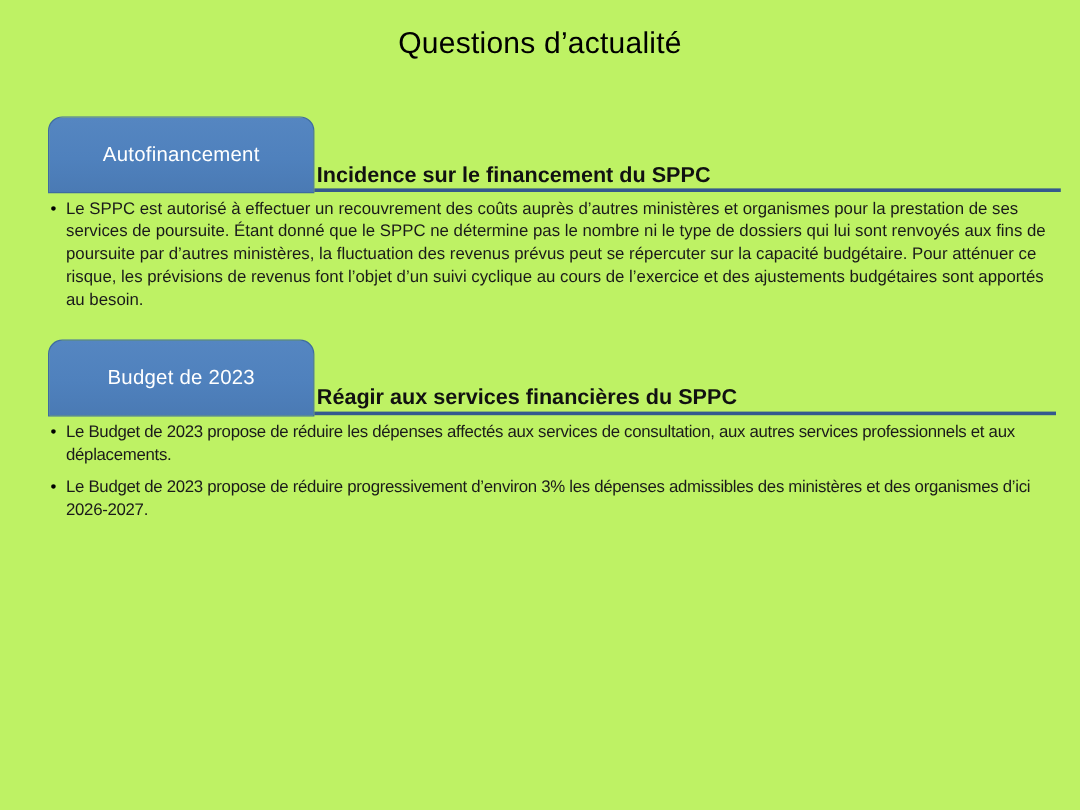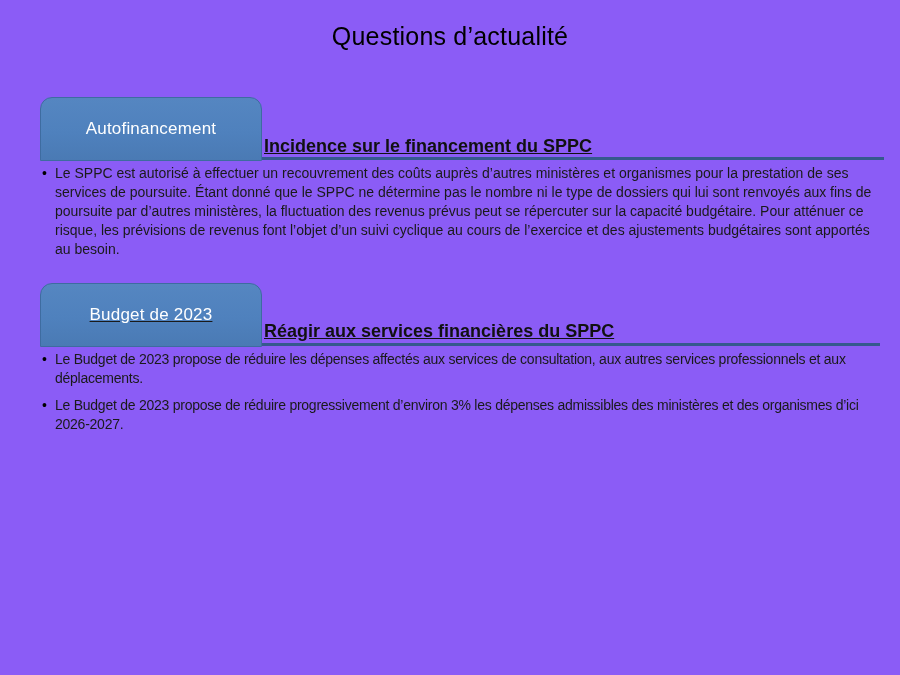--- a/index.html
+++ b/index.html
@@ -8,21 +8,21 @@
     --underline: #35598E;
     --tab-text: #FFFFFF;
     --body-text: #1A1A1A;
   }
   * { margin: 0; padding: 0; box-sizing: border-box; }
   html, body { background: #ffffff; }
   .slide {
     position: relative;
     width: 900px;
     height: 675px;
-    background: #8b5cf6;
+    background: #bef264;
     overflow: hidden;
     font-family: "Liberation Sans", sans-serif;
     color: var(--body-text);
   }
   .slide-title {
     position: absolute;
     top: 22px;
     left: 0;
     width: 100%;
     text-align: center;
@@ -47,31 +47,30 @@
     color: var(--tab-text);
     font-size: 17px;
     letter-spacing: 0.2px;
   }
   .section-heading {
     position: absolute;
     left: 264px;
     font-size: 18px;
     color: #111111;
     white-space: nowrap;
-    text-decoration: underline;
   }
   .heading-underline {
     position: absolute;
     height: 3px;
     background: var(--underline);
   }
   .tab-1 { top: 97px; }
   .heading-1 { top: 136px; }
   .underline-1 { left: 262px; top: 157px; width: 622px; }
-  .tab-2 { top: 283px; text-decoration: underline; }
+  .tab-2 { top: 283px; }
   .heading-2 { top: 321px; }
   .underline-2 { left: 262px; top: 343px; width: 618px; }
   .bullet-list {
     position: absolute;
     left: 42px;
     width: 845px;
     list-style: none;
     font-size: 14px;
     line-height: 19px;
     color: var(--body-text);

